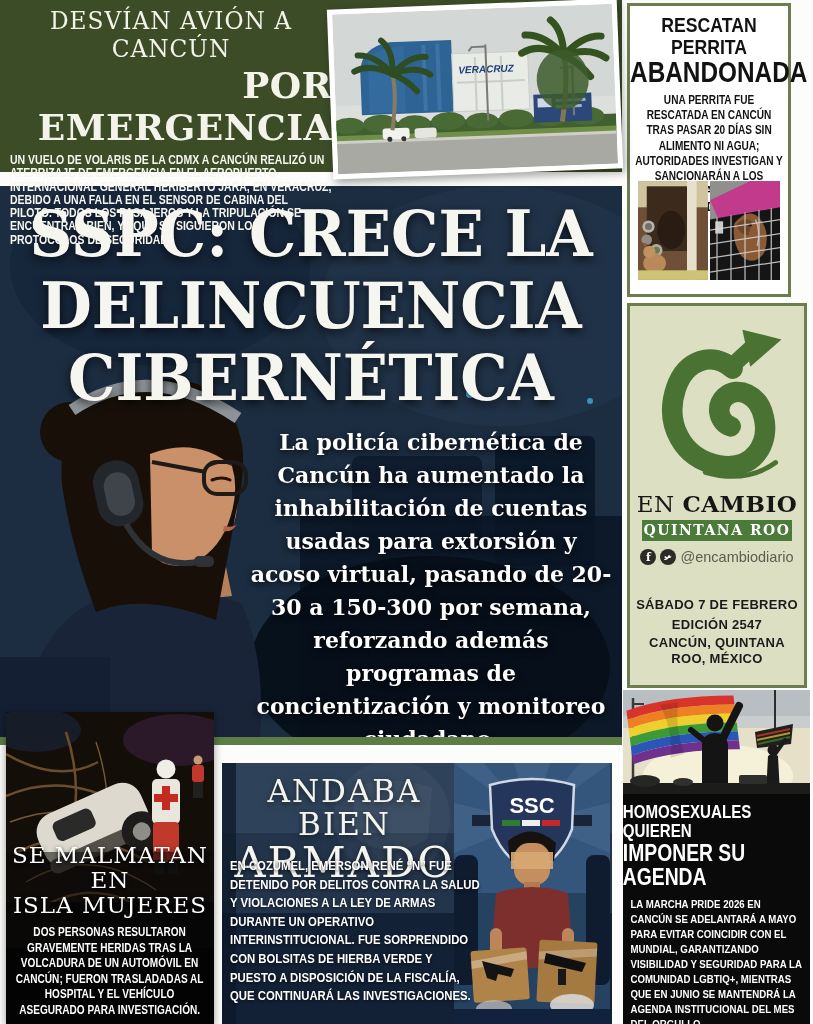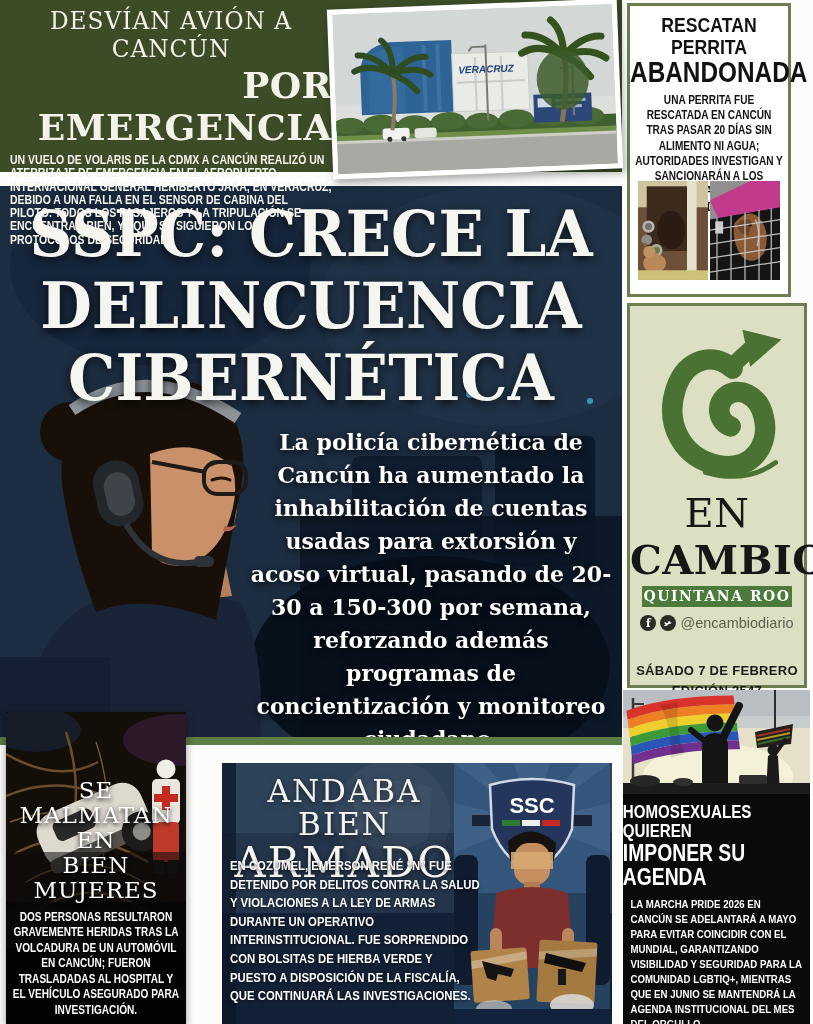--- a/index.html
+++ b/index.html
@@ -39,21 +39,21 @@
                   border:3px solid #6e7d50; z-index:1; padding-top:8px; text-align:center; color:#121212; }
   .rs-t1 { font-size:21px; font-weight:900; letter-spacing:0; line-height:22px; }
   .rs-t2 { font-size:29px; font-weight:900; line-height:29px; }
   .rs-body { font-size:12px; font-weight:bold; line-height:1.27; margin-top:6px; padding:0 5px; }
   .dog-row { position:absolute; left:8px; right:8px; bottom:7px; height:113px; display:flex; gap:2px; }
   .dog-row svg { flex:1; }
 
   
   .panel-masthead { left:627px; top:303px; width:180px; height:385px; background:#dcdfc2;
                     border:3px solid #6e7d50; z-index:1; text-align:center; }
-  .brand { margin-top:2px; font-family:"DejaVu Serif", serif; font-size:40px; color:#161616; letter-spacing:0.5px; }
+  .brand { margin-top:2px; font-family:"DejaVu Serif", serif; font-size:23px; color:#161616; letter-spacing:0.5px; }
   .brand b { font-weight:bold; }
   .region-banner { width:150px; height:21px; margin:3px auto 0; background:#4c7a3a; color:#fff;
                    font-family:"DejaVu Serif", serif; font-weight:bold; font-size:14px;
                    letter-spacing:1.5px; line-height:21px; }
   .social-row { margin-top:8px; display:flex; align-items:center; justify-content:center; gap:4px;
                 color:#5d5d50; font-size:14.5px; }
   .soc { width:16px; height:16px; border-radius:50%; background:#2c2c26; color:#fff; display:inline-flex;
          align-items:center; justify-content:center; font-family:"DejaVu Serif", serif;
          font-size:11px; font-weight:bold; }
   .mast-dates { margin-top:30px; font-size:13px; font-weight:700; color:#1b1b1b; line-height:20px; letter-spacing:0.3px; }
@@ -61,21 +61,21 @@
   .mast-place { width:160px; margin:0 auto; line-height:16px; }
 
   
   .panel-pride { left:623px; top:690px; width:187px; height:334px; background:#0a0a0a; z-index:1; color:#fff; }
   .pr-photo { display:block; }
   .pr-t1 { font-size:18px; font-weight:900; line-height:19px; margin-top:9px; }
   .pr-t2 { font-size:23px; font-weight:900; line-height:24px; }
   .pr-body { font-size:11.5px; font-weight:bold; line-height:15px; margin-top:8px; padding:0 7px; }
 
   
-  .panel-isla { left:6px; top:712px; width:180px; height:312px; z-index:3; overflow:hidden;
+  .panel-isla { left:6px; top:712px; width:208px; height:312px; z-index:3; overflow:hidden;
                 box-shadow:0 2px 8px rgba(0,0,0,0.4); }
   .isla-svg { position:absolute; inset:0; }
   .isla-text { position:absolute; left:0; bottom:6px; width:100%; text-align:center; color:#fff; z-index:2; }
   .is-title { font-family:"DejaVu Serif", serif; font-size:23px; line-height:25px; letter-spacing:1px;
               text-shadow:0 2px 5px #000; }
   .is-body { font-size:12px; font-weight:bold; line-height:15.5px; margin-top:7px; padding:0 6px; }
 
   
   .panel-armado { left:222px; top:763px; width:390px; height:261px; z-index:2; overflow:hidden; background:#2c4058; }
   .armado-bg { position:absolute; inset:0; z-index:1; }
@@ -395,21 +395,21 @@
         <rect x="186" y="53" width="12" height="17" rx="3" fill="#c0392b"></rect>
         <rect x="187" y="70" width="10" height="16" fill="#20201e"></rect>
       </g>
       <rect y="140" width="208" height="172" fill="#0a0a0a" opacity="0.55"></rect>
       <rect y="190" width="208" height="122" fill="#060606" opacity="0.85"></rect>
       <rect y="236" width="208" height="76" fill="#030303"></rect>
     </svg>
     <div class="isla-text">
       <div class="is-title">
         <div>SE MALMATAN EN</div>
-        <div>BIEN MUJERES</div>
+        <div>ISLA MUJERES</div>
       </div>
       <div class="is-body">
           <div class="sq">DOS PERSONAS RESULTARON GRAVEMENTE HERIDAS TRAS LA VOLCADURA DE UN AUTOMÓVIL EN CANCÚN; FUERON TRASLADADAS AL HOSPITAL Y EL VEHÍCULO ASEGURADO PARA INVESTIGACIÓN.</div>
         </div>
     </div>
   </section>
 
   <section class="abs panel-armado">
     <svg class="armado-bg" width="390" height="261" viewBox="0 0 390 261">
       <rect width="390" height="261" fill="#2c4058"></rect>

